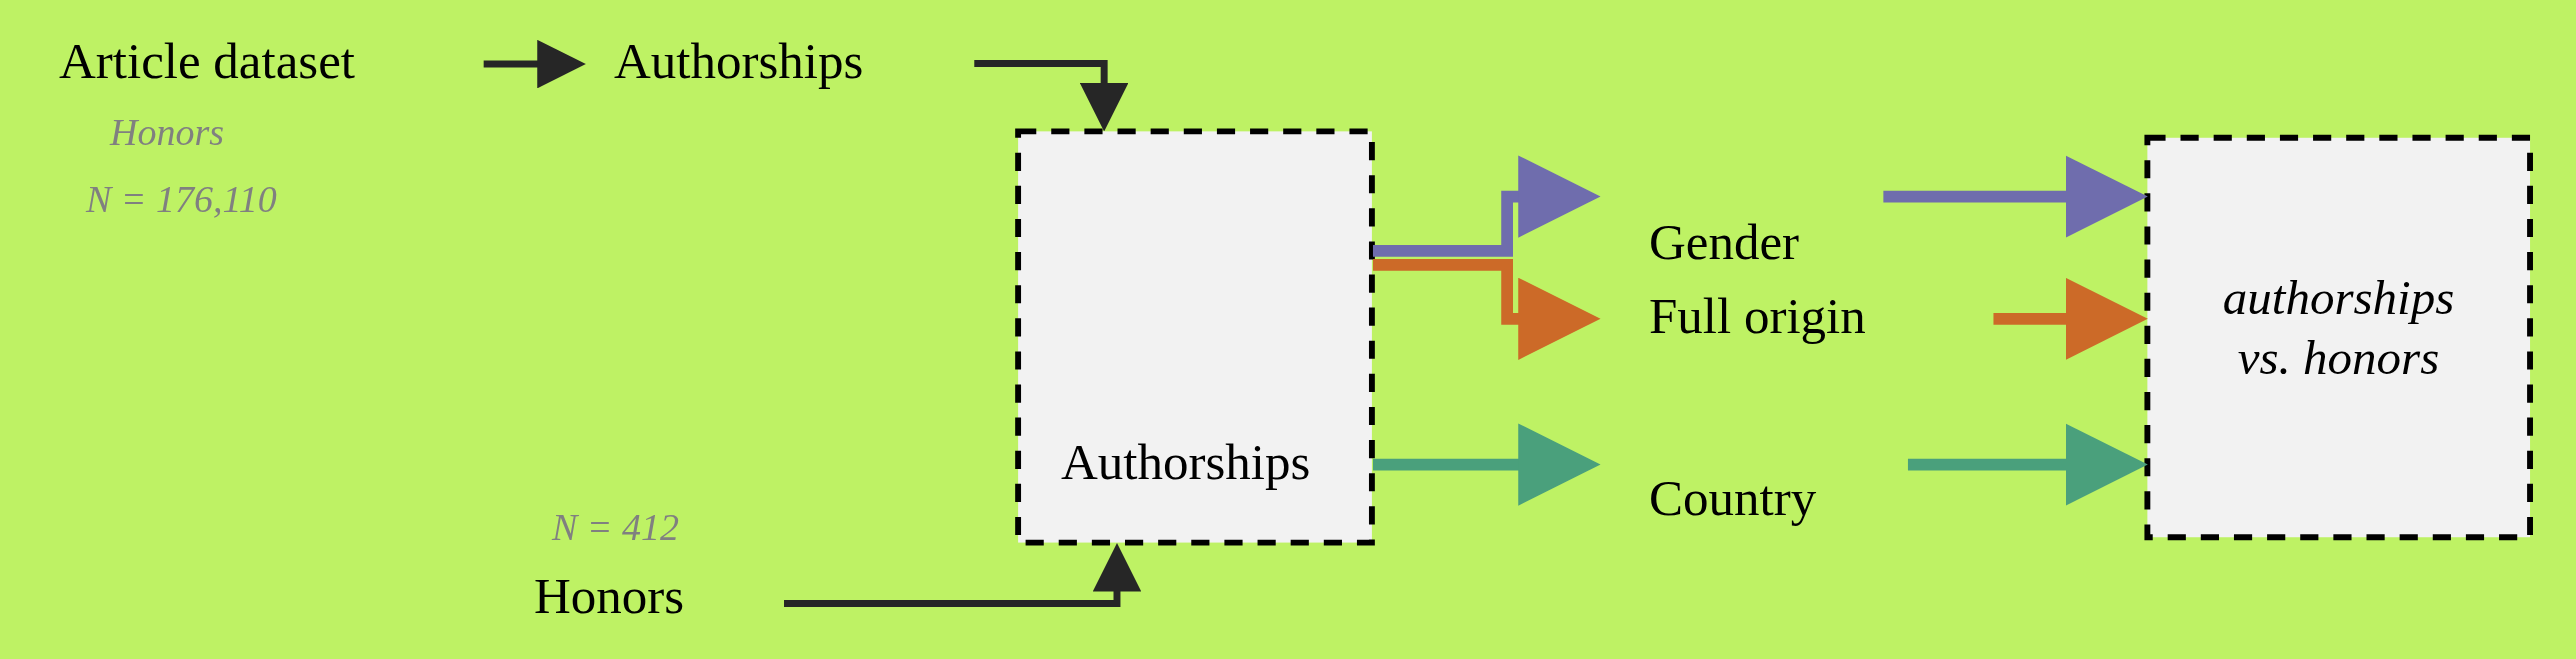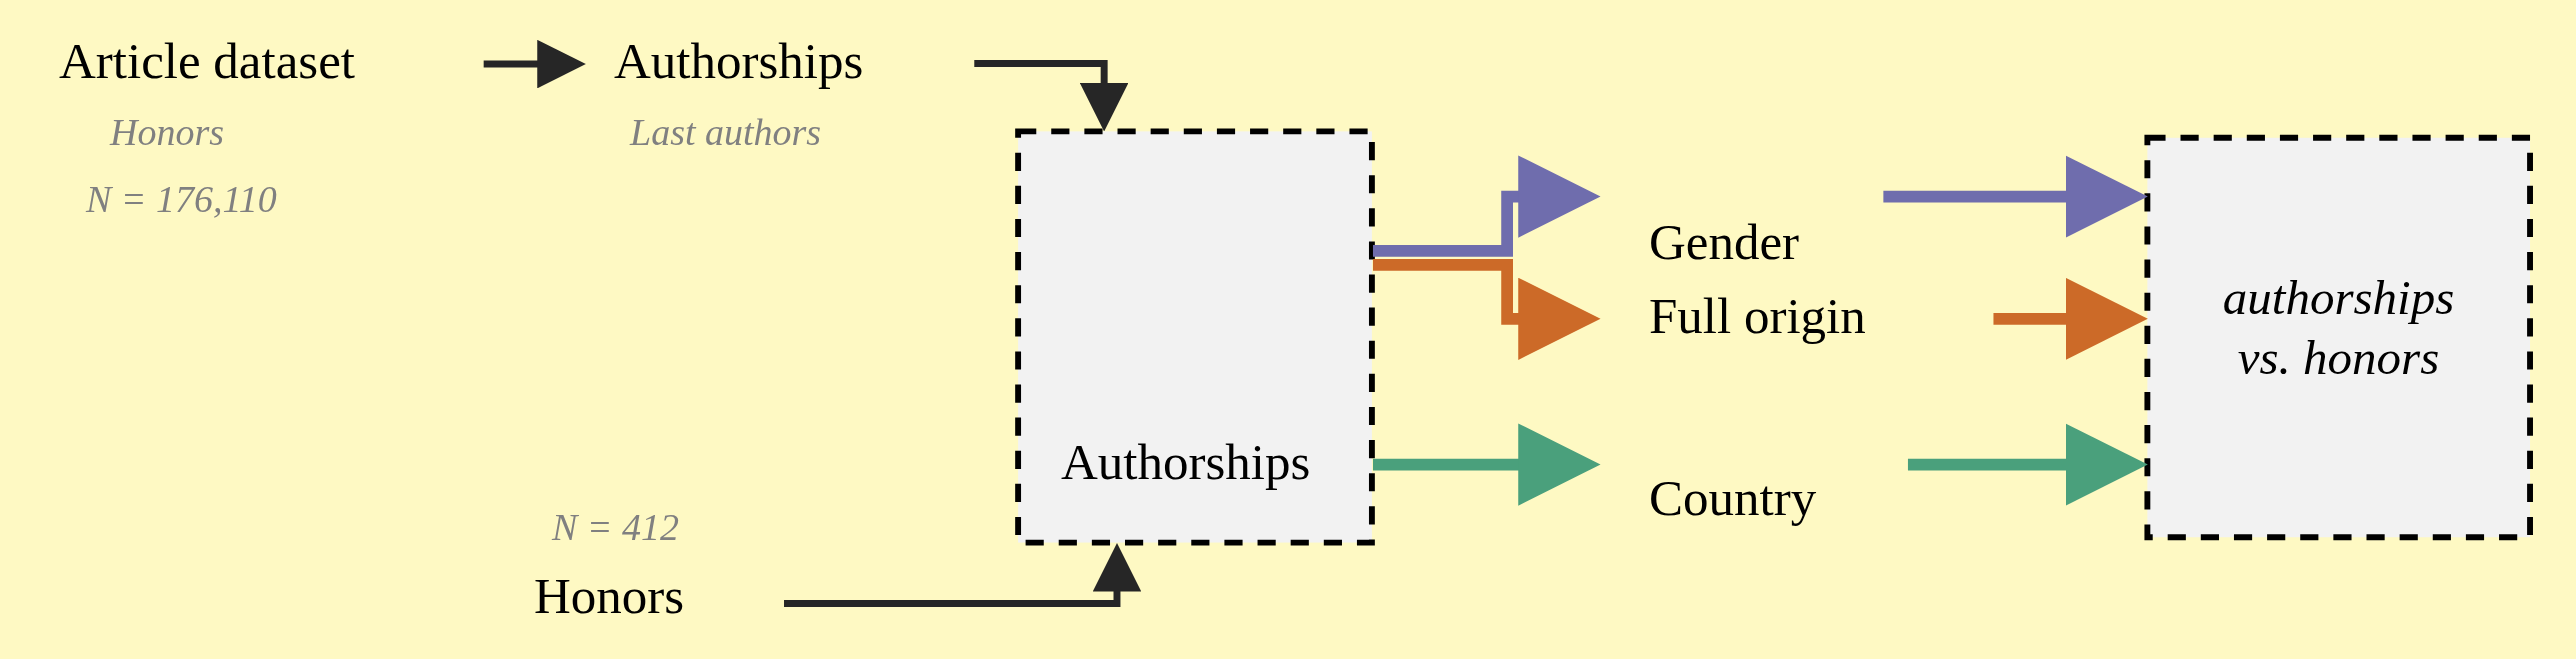--- a/index.html
+++ b/index.html
@@ -4,21 +4,21 @@
 <style>
   html, body {
     margin: 0;
     padding: 0;
     background: #ffffff;
   }
   #canvas {
     position: relative;
     width: 2576px;
     height: 659px;
-    background: #fef9c3;
+    background: #bef264;
     overflow: hidden;
     font-family: "Liberation Serif", "DejaVu Serif", serif;
   }
   svg.layer {
     position: absolute;
     top: 0;
     left: 0;
     width: 2576px;
     height: 659px;
   }
@@ -96,21 +96,20 @@
     <path d="M3730,597 L3988,597" fill="none" stroke="#cc6a28" stroke-width="22" marker-end="url(#ah-orange)"></path>
 
     <path d="M3570,870 L3988,870" fill="none" stroke="#4aa07c" stroke-width="22" marker-end="url(#ah-green)"></path>
   </svg>
 
   <div class="node-label" style="left:59px; top:36px;">Article dataset</div>
   <div class="sub-label" style="left:110px; top:113px;">Honors</div>
   <div class="sub-label" style="left:86px; top:180px;">N = 176,110</div>
 
   <div class="node-label" style="left:614px; top:36px;">Authorships</div>
-  <div class="sub-label" style="left:630px; top:113px;">Last authors</div>
 
   <div class="sub-label" style="left:552px; top:508px;text-align:center;">N = 412</div>
   <div class="node-label" style="left:534px; top:571px;">Honors</div>
 
   <div class="node-label" style="left:1061px; top:437px;">Authorships</div>
 
   <div class="node-label" style="left:1649px; top:169px;margin-top:48px;">Gender</div>
   <div class="node-label" style="left:1649px; top:291px;">Full origin</div>
   <div class="node-label" style="left:1649px; top:437px;margin-top:36px;">Country</div>
 

